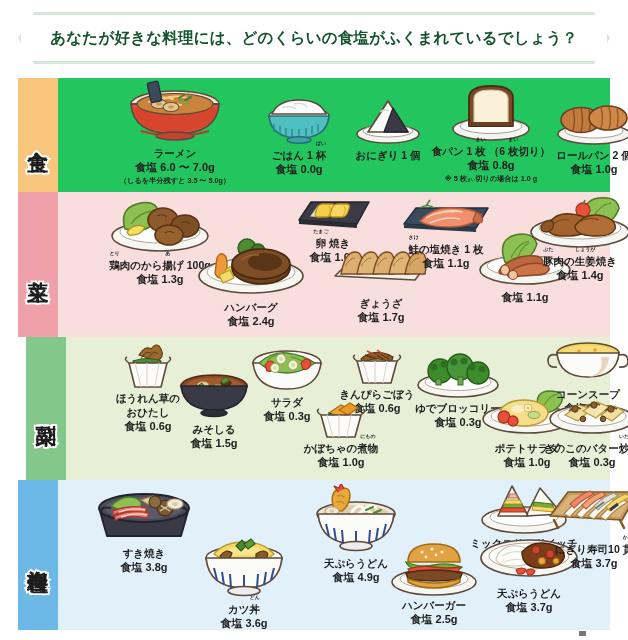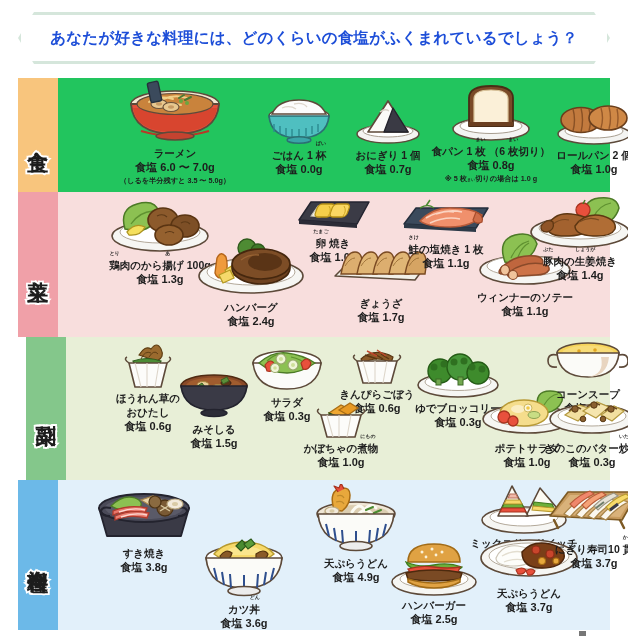--- a/index.html
+++ b/index.html
@@ -24,21 +24,21 @@
     border: 3px solid #d5e6db;
     background: #ffffff;
     display: flex;
     align-items: center;
     justify-content: center;
     clip-path: polygon(16px 0, calc(100% - 16px) 0, 100% 50%, calc(100% - 16px) 100%, 16px 100%, 0 50%);
   }
   #title-text {
     font-size: 15.5px;
     font-weight: bold;
-    color: #1d4ed8;
+    color: #14532d;
     letter-spacing: 0.2px;
     white-space: nowrap;
   }
 
   
   .row {
     position: absolute;
     left: 18px;
     width: 592px;
     display: flex;
@@ -189,21 +189,20 @@
 
     <div class="item" style="left:268px; top:18px; width:124px;">
       <svg class="art" width="80" height="52" viewBox="0 0 80 52">
         <ellipse cx="40" cy="38" rx="31" ry="9" fill="#f4f4f2" stroke="#5d4a3a" stroke-width="1.5"></ellipse>
         <ellipse cx="40" cy="35" rx="25" ry="6" fill="#ffffff" stroke="#a89e90" stroke-width="1"></ellipse>
         <path d="M40 5 L60 36 L20 36 Z" fill="#fbfbf8" stroke="#5d4a3a" stroke-width="1.7" stroke-linejoin="round"></path>
         <path d="M45 12 L60 36 L36 36 Z" fill="#3a3a44" stroke="#23232c" stroke-width="1.3" stroke-linejoin="round"></path>
         <path d="M32 16 q5 -4 9 -1" stroke="#d8d2c6" stroke-width="1.3" fill="none"></path>
       </svg>
       <div class="nm">おにぎり 1 個</div>
-      <div class="sl">食塩 0.7g</div>
     </div>
 
     <div class="item" style="left:348px; top:2px; width:170px;">
       <svg class="art" width="100" height="64" viewBox="0 0 100 64">
         <ellipse cx="50" cy="49" rx="38" ry="11" fill="#f4f4f2" stroke="#5d4a3a" stroke-width="1.5"></ellipse>
         <ellipse cx="50" cy="46" rx="31" ry="7.5" fill="#ffffff" stroke="#a89e90" stroke-width="1"></ellipse>
         <path d="M28 46 L28 18 q0 -12 22 -12 q22 0 22 12 L72 46 Z" fill="#7a4a28" stroke="#4a2c16" stroke-width="1.8" stroke-linejoin="round"></path>
         <path d="M33 44 L33 19 q0 -9 17 -9 q17 0 17 9 L67 44 Z" fill="#fbf0d8" stroke="#d9c49a" stroke-width="1.2"></path>
         <path d="M28 46 L28 42 L72 42 L72 46 Z" fill="#6b3f21"></path>
       </svg>
@@ -319,21 +318,20 @@
         <ellipse cx="50" cy="36" rx="38" ry="10" fill="#ffffff" stroke="#b3a99a" stroke-width="1"></ellipse>
         <path d="M30 32 q-8 -22 10 -27 q18 -4 22 9 q-5 16 -22 20 z" fill="#8cc152" stroke="#4c7a26" stroke-width="1.5"></path>
         <path d="M36 28 q6 -14 18 -17 M42 30 q4 -13 12 -17" stroke="#5f9130" stroke-width="1.2" fill="none"></path>
         <g stroke="#8a4a2a" stroke-width="1.5">
           <path d="M26 38 q14 -14 34 -12 q8 1 8 6 q-2 6 -12 7 q-20 3 -30 5 q-4 -1 0 -6 z" fill="#c0663e"></path>
           <path d="M34 42 q16 -11 34 -8 q7 1 6 6 q-3 5 -13 5 q-18 1 -27 2 q-3 -2 0 -5 z" fill="#cd7348"></path>
         </g>
         <ellipse cx="30" cy="40" rx="4.5" ry="5" fill="#f0c49c" stroke="#8a4a2a" stroke-width="1.2"></ellipse>
         <ellipse cx="38" cy="45" rx="4.5" ry="4.5" fill="#f0c49c" stroke="#8a4a2a" stroke-width="1.2"></ellipse>
       </svg>
-      <div class="nm">ウィンナーのソテー</div>
       <div class="sl">食塩 1.1g</div>
     </div>
 
     <div class="item" style="left:452px; top:4px; width:140px;">
       <svg class="art" width="106" height="58" viewBox="0 0 106 58">
         <ellipse cx="53" cy="36" rx="49" ry="15" fill="#f6f6f3" stroke="#5d4a3a" stroke-width="1.6"></ellipse>
         <ellipse cx="53" cy="32" rx="41" ry="11" fill="#ffffff" stroke="#b3a99a" stroke-width="1"></ellipse>
         <path d="M58 26 q-4 -22 14 -24 q18 -2 20 10 q-4 14 -20 18 z" fill="#8cc152" stroke="#4c7a26" stroke-width="1.5"></path>
         <path d="M66 22 q6 -13 18 -15" stroke="#5f9130" stroke-width="1.2" fill="none"></path>
         <circle cx="56" cy="14" r="7" fill="#e8503c" stroke="#a8331f" stroke-width="1.3"></circle>

